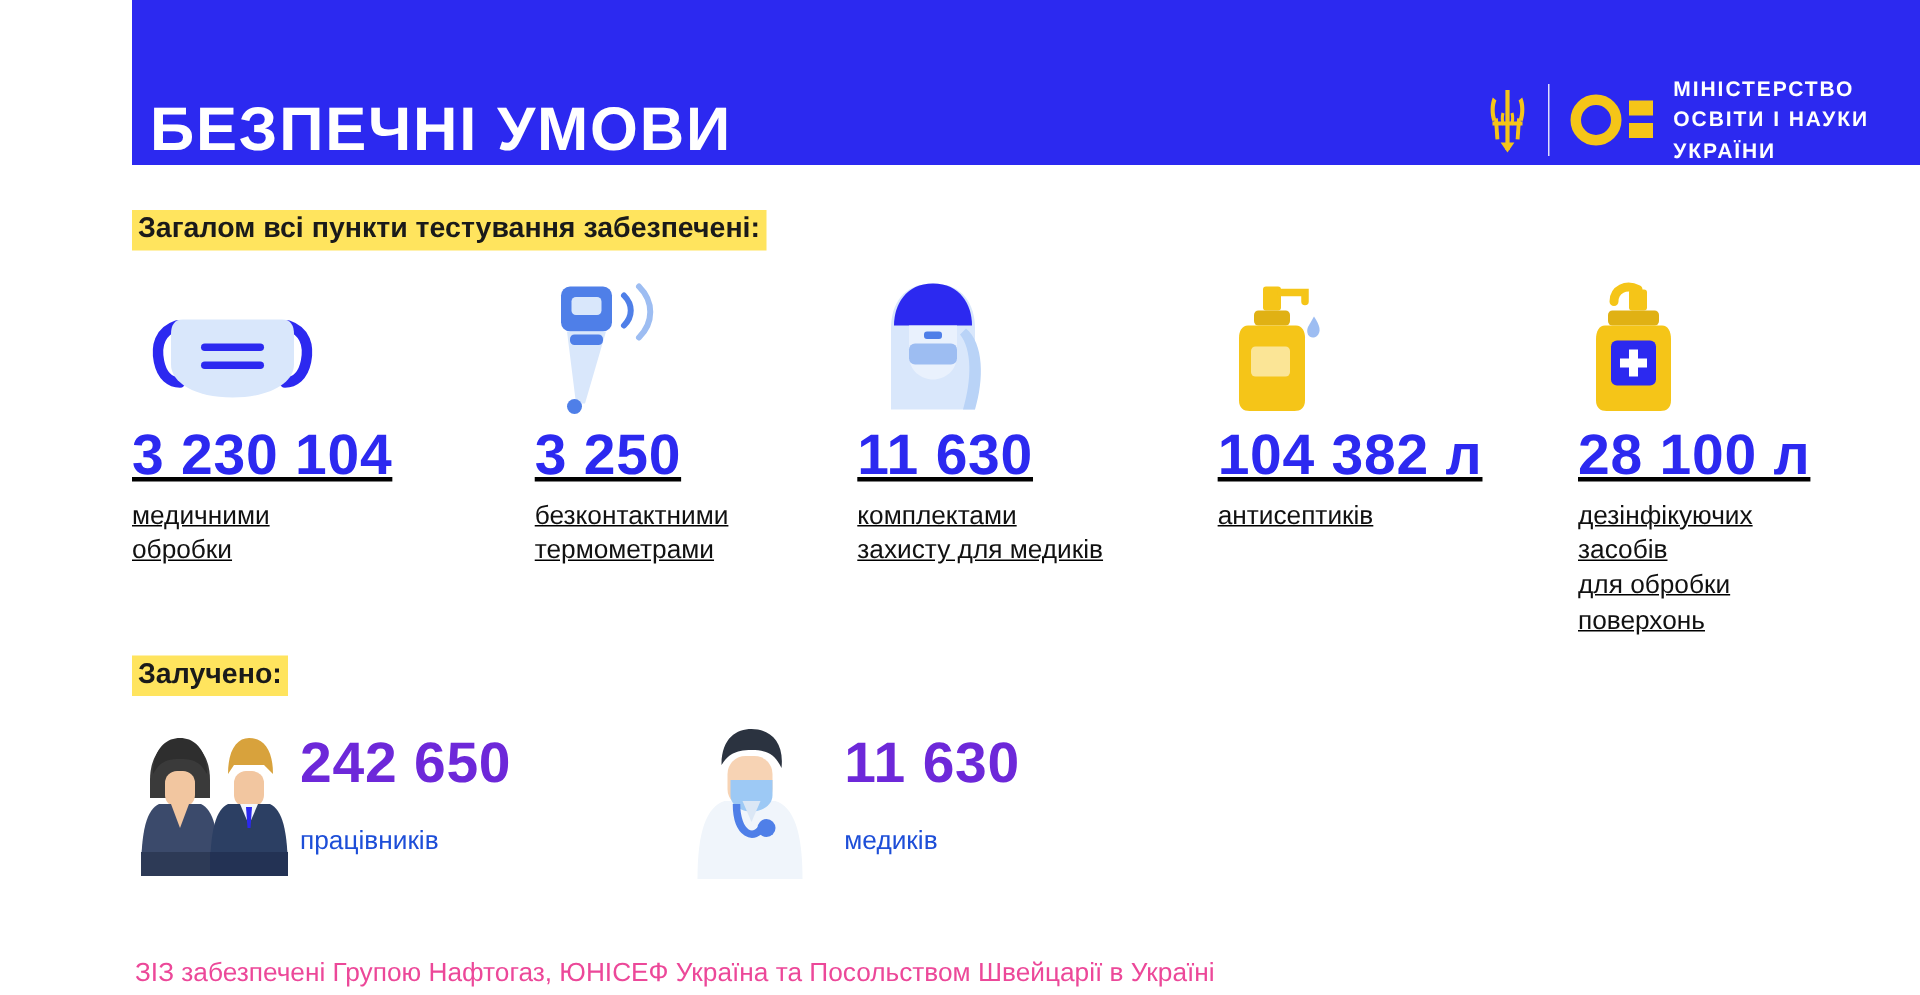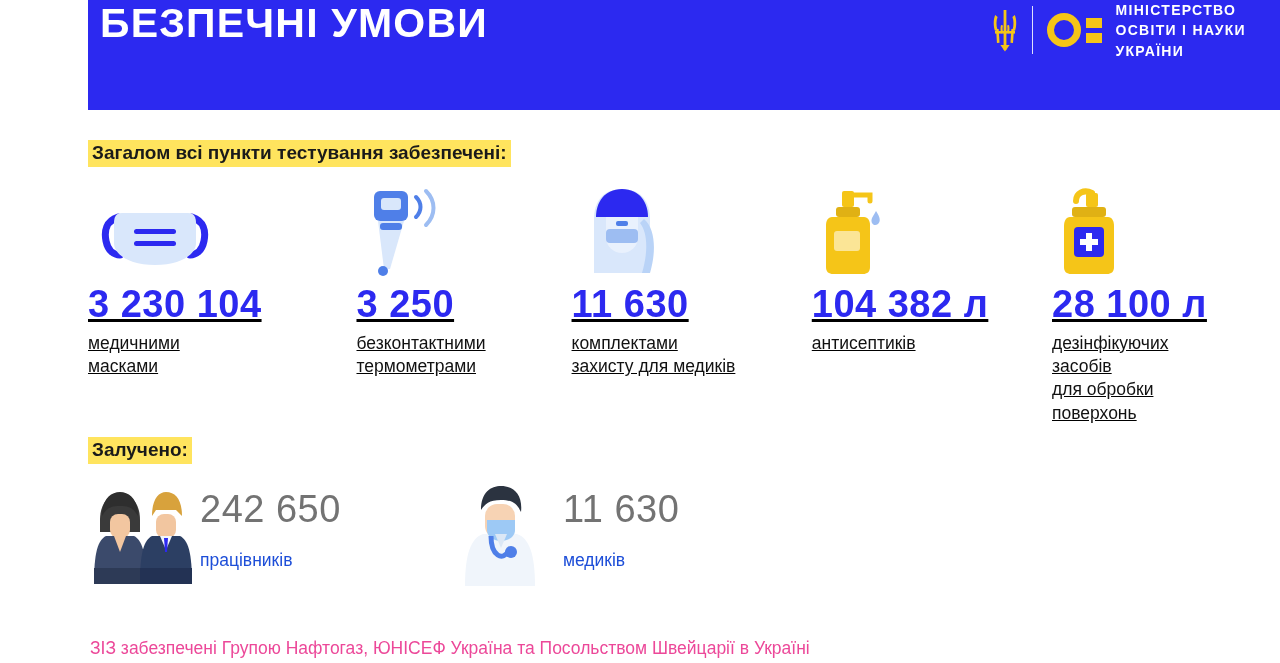--- a/index.html
+++ b/index.html
@@ -25,21 +25,21 @@
     z-index: 3;
   }
 
   
   .header {
     position: absolute;
     left: 88px; top: 0;
     width: 1192px; height: 110px;
     background: #2c29f0;
     display: flex;
-    align-items: flex-start;
+    align-items: flex-end;
     justify-content: space-between;
     padding: 0 34px 0 8px;
   }
   .header-title {
     color: #ffffff;
     font-size: 41px;
     font-weight: bold;
     letter-spacing: 1.2px;
     text-transform: uppercase;
     margin-left: 4px;
@@ -169,22 +169,22 @@
   }
   .stat2-icon {
     width: 112px; height: 108px;
     display: flex;
     align-items: flex-start;
     justify-content: flex-start;
   }
   .stat2-text { padding-top: 10px; }
   .stat2-value {
     font-size: 38px;
-    font-weight: normal;
-    color: #737373;
+    font-weight: bold;
+    color: #6d28d9;
     line-height: 1.05;
     letter-spacing: 0.5px;
     white-space: nowrap;
   }
   .stat2-label {
     font-size: 17.5px;
     color: #1d4ed8;
     margin-top: 20px;
     white-space: nowrap;
   }
@@ -251,21 +251,21 @@
           <svg width="132" height="80" viewBox="0 0 132 80">
             <path d="M30 20 C18 24 16 34 18 44 C20 54 26 58 32 58" fill="none" stroke="#2c29f0" stroke-width="7" stroke-linecap="round"></path>
             <path d="M104 20 C116 24 118 34 116 44 C114 54 108 58 102 58" fill="none" stroke="#2c29f0" stroke-width="7" stroke-linecap="round"></path>
             <path d="M34 16 L100 16 C106 16 108 20 108 26 L108 46 C108 58 92 68 67 68 C42 68 26 58 26 46 L26 26 C26 20 28 16 34 16 Z" fill="#d9e7fb"></path>
             <rect x="46" y="32" width="42" height="5" rx="2.5" fill="#2c29f0"></rect>
             <rect x="46" y="44" width="42" height="5" rx="2.5" fill="#2c29f0"></rect>
           </svg>
         </div>
         <div class="stat-value">3 230 104</div>
         <div class="stat-label">медичними
-масками</div>
+обробки</div>
       </div>
 
       <div class="stat w2">
         <div class="stat-icon">
           <svg width="96" height="92" viewBox="0 0 96 92">
             <rect x="18" y="6" width="34" height="30" rx="6" fill="#4f7fe8"></rect>
             <rect x="25" y="13" width="20" height="12" rx="3" fill="#d9e7fb"></rect>
             <path d="M22 36 L48 36 L34 84 L28 84 Z" fill="#d9e7fb"></path>
             <rect x="24" y="38" width="22" height="7" rx="3" fill="#4f7fe8"></rect>
             <circle cx="27" cy="86" r="5" fill="#4f7fe8"></circle>

